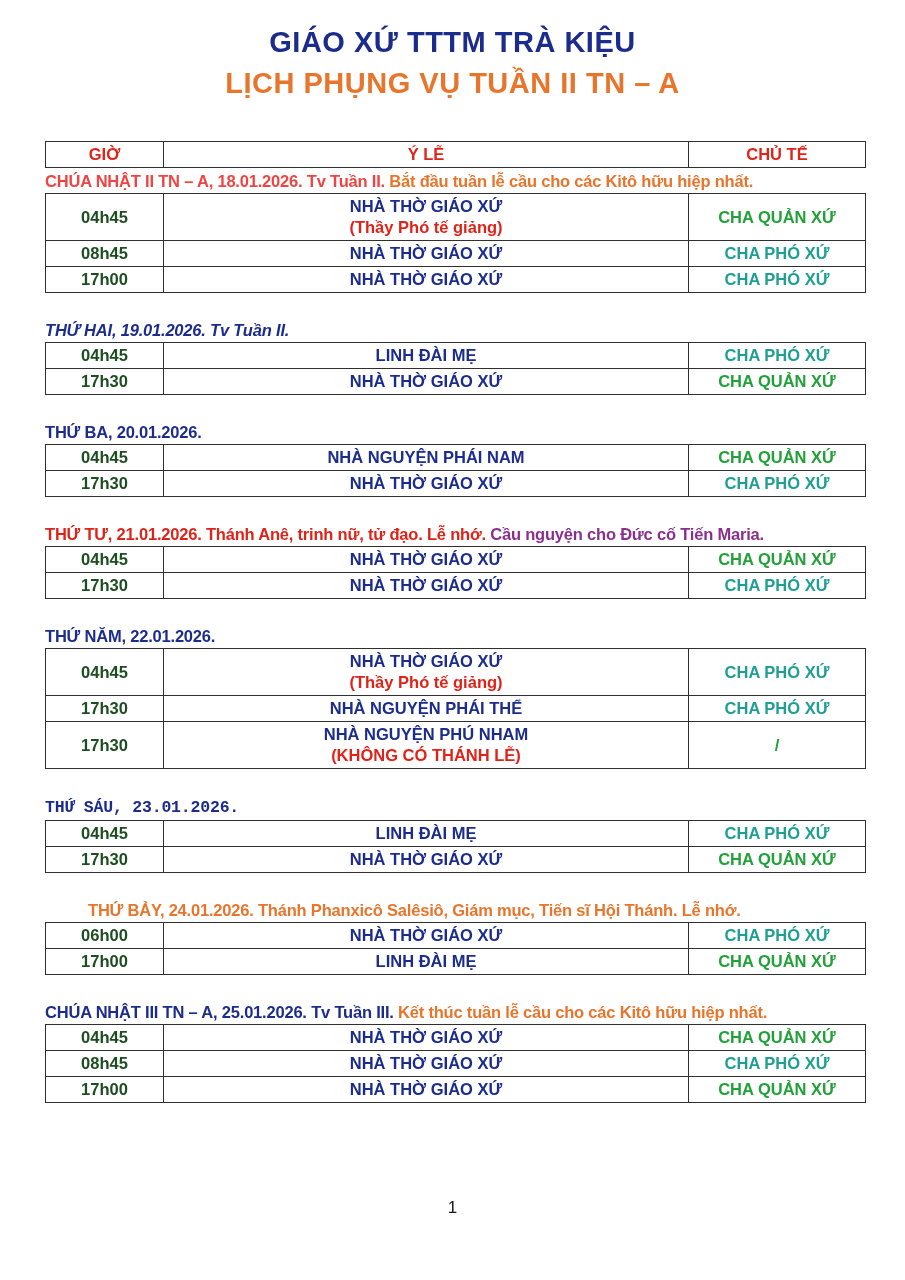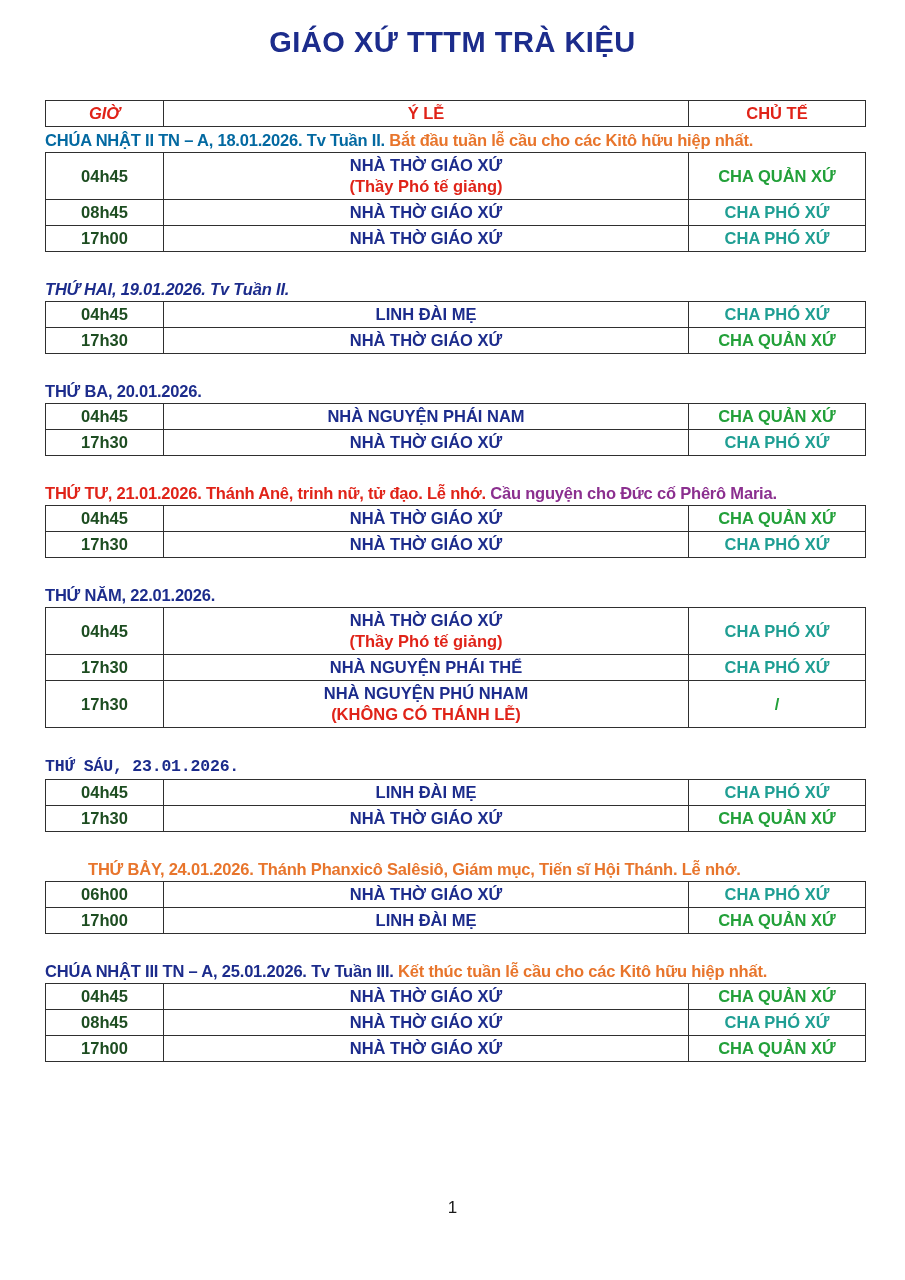--- a/index.html
+++ b/index.html
@@ -32,39 +32,40 @@
   .pageno{
     position:absolute;left:0;top:1198px;width:100%;
     text-align:center;font-size:17px;font-weight:normal;color:#1a1a1a;
   }
 </style>
 </head>
 <body>
 
 <div class="doc">
   <h1 class="page-title" style="color: rgb(28, 44, 140);">GIÁO XỨ TTTM TRÀ KIỆU</h1>
+  <h2 class="page-subtitle" style="color: rgb(232, 117, 44);">LỊCH PHỤNG VỤ TUẦN II TN – A</h2>
 
   <div class="schedule">
     <table>
       <colgroup>
           <col style="width:118px">
           <col style="width:525px">
           <col style="width:177px">
         </colgroup>
       <tbody>
           <tr id="header-row">
-            <th style="color: rgb(224, 35, 24); font-style: italic;">GIỜ</th>
+            <th style="color: rgb(224, 35, 24);">GIỜ</th>
             <th style="color: rgb(224, 35, 24);">Ý LỄ</th>
             <th style="color: rgb(224, 35, 24);">CHỦ TẾ</th>
           </tr>
         </tbody>
     </table>
     <div id="sections">
         <div class="section first">
-          <p class="day-title"><span style="color: #0369a1;">CHÚA NHẬT II TN – A, 18.01.2026. Tv Tuần II. </span><span style="color: rgb(232, 117, 44);">Bắt đầu tuần lễ cầu cho các Kitô hữu hiệp nhất.</span></p>
+          <p class="day-title"><span style="color: #ef4444;">CHÚA NHẬT II TN – A, 18.01.2026. Tv Tuần II. </span><span style="color: rgb(232, 117, 44);">Bắt đầu tuần lễ cầu cho các Kitô hữu hiệp nhất.</span></p>
           <table>
             <colgroup>
               <col style="width:118px">
               <col style="width:525px">
               <col style="width:177px">
             </colgroup>
             <tbody>
               <tr>
                 <td style="color: rgb(29, 77, 33);">04h45</td>
                 <td>
@@ -136,21 +137,21 @@
                 <td style="color: rgb(29, 77, 33);">17h30</td>
                 <td>
                   <div class="intent-line" style="color: rgb(28, 44, 140);">NHÀ THỜ GIÁO XỨ</div>
                 </td>
                 <td style="color: rgb(31, 158, 147);">CHA PHÓ XỨ</td>
               </tr>
             </tbody>
           </table>
         </div>
         <div class="section">
-          <p class="day-title"><span style="color: rgb(224, 35, 24);">THỨ TƯ, 21.01.2026. Thánh Anê, trinh nữ, tử đạo. Lễ nhớ. </span><span style="color: rgb(139, 47, 143);">Cầu nguyện cho Đức cố Phêrô Maria.</span></p>
+          <p class="day-title"><span style="color: rgb(224, 35, 24);">THỨ TƯ, 21.01.2026. Thánh Anê, trinh nữ, tử đạo. Lễ nhớ. </span><span style="color: rgb(139, 47, 143);">Cầu nguyện cho Đức cố Tiến Maria.</span></p>
           <table>
             <colgroup>
               <col style="width:118px">
               <col style="width:525px">
               <col style="width:177px">
             </colgroup>
             <tbody>
               <tr>
                 <td style="color: rgb(29, 77, 33);">04h45</td>
                 <td>

